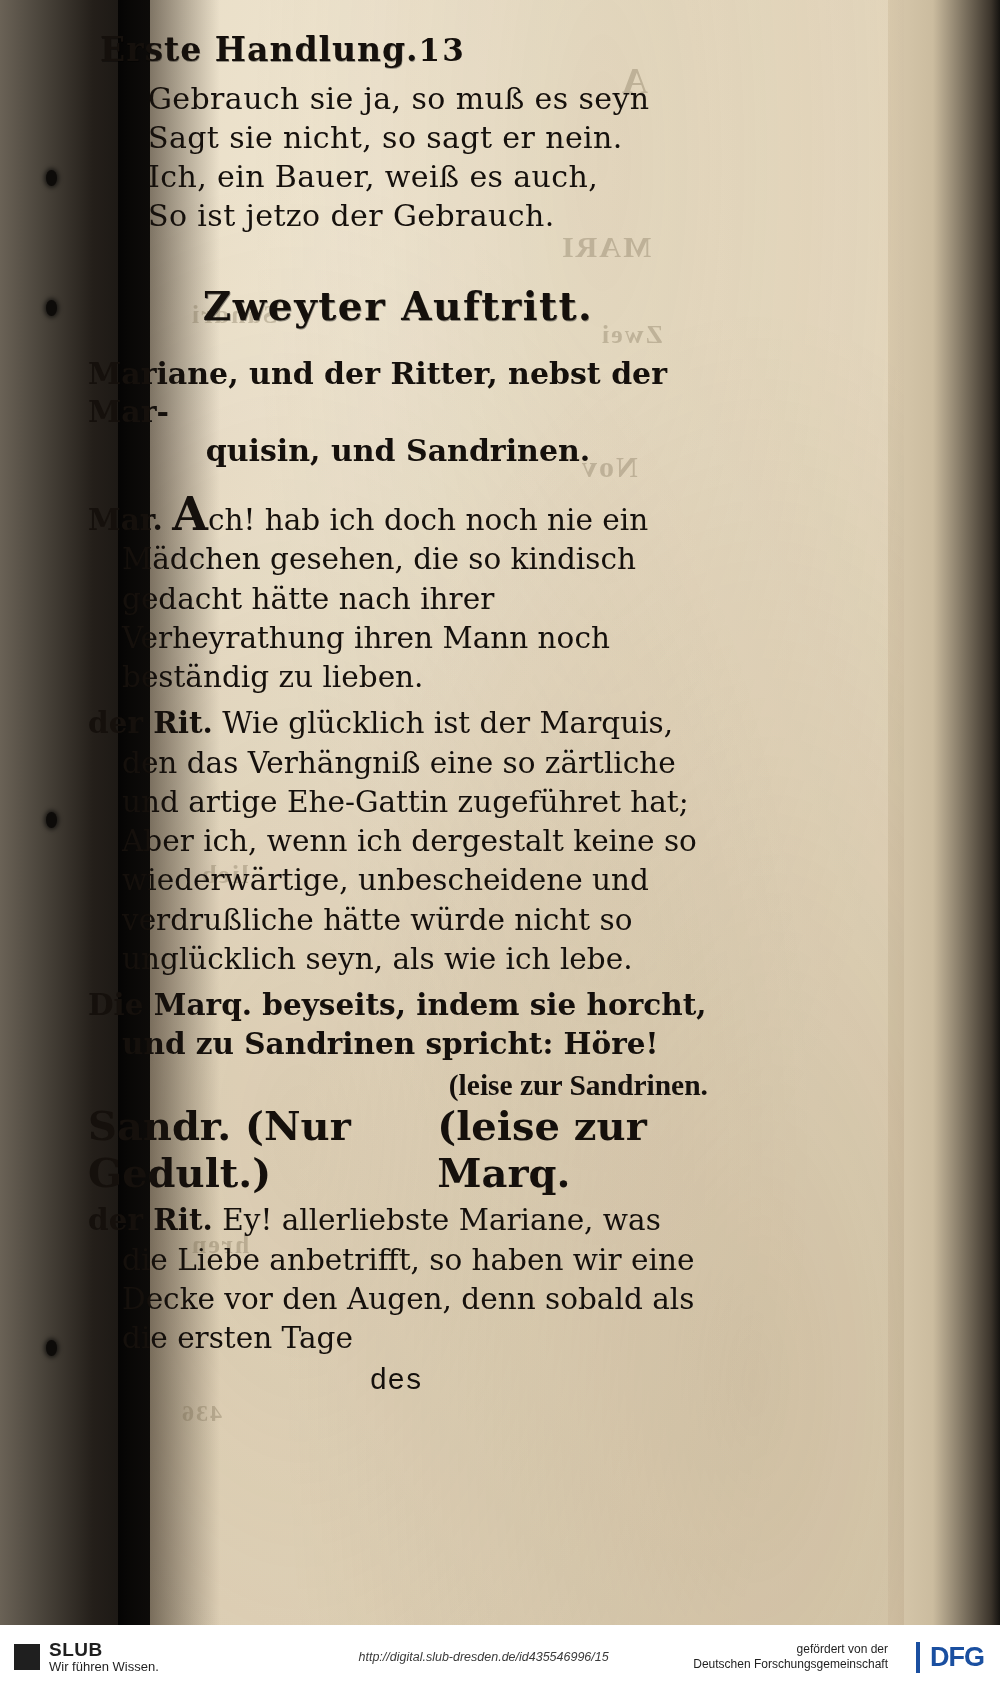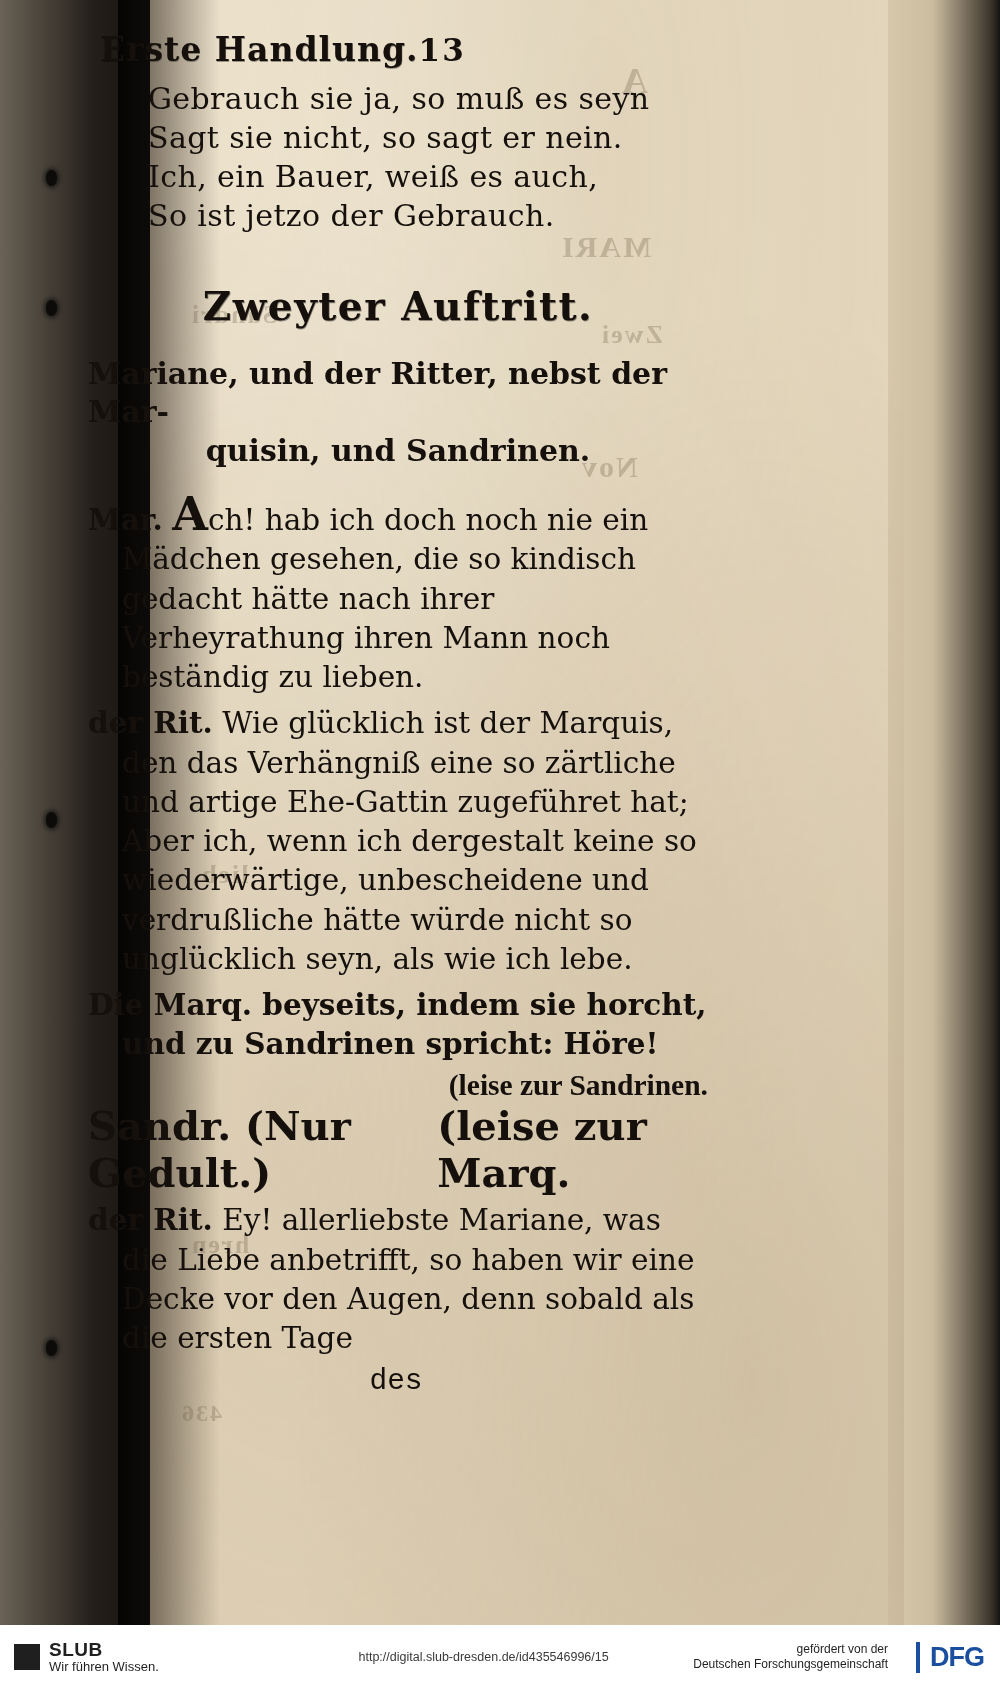--- a/index.html
+++ b/index.html
@@ -214,20 +214,21 @@
   .slub-tag {
     font-size: 13px;
     color: #1f1f1f;
   }
   .footer-url {
     flex: 1;
     text-align: center;
     font-size: 12.5px;
     color: #3a3a3a;
     margin-left: -40px;
+    font-style: italic;
   }
   .dfg-block {
     display: flex;
     align-items: center;
     padding-right: 16px;
   }
   .dfg-text {
     text-align: right;
     font-size: 12px;
     color: #1f1f1f;

